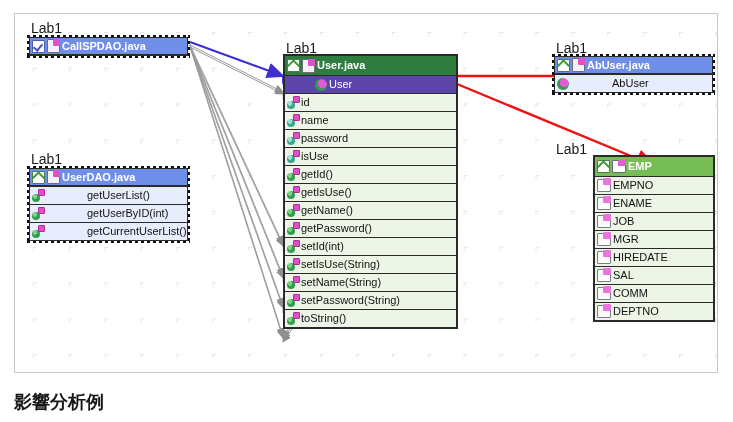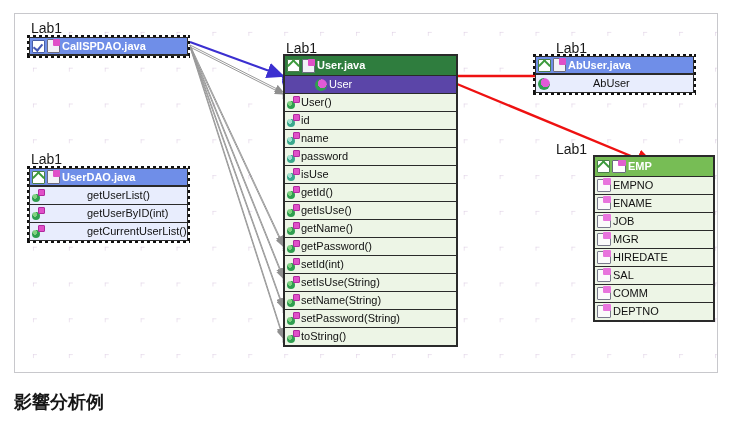--- a/index.html
+++ b/index.html
@@ -237,24 +237,20 @@
       <div class="hdr green" style="height:19px;">
         <span class="icn ic-collapse"></span>
         <span class="icn ic-java"></span>
         <span class="lbl">User.java</span>
       </div>
       <div class="row purple first" style="border-top:1px solid #2a2a2a;">
         <span class="icn ic-class"></span>
         <span class="lbl">User</span>
       </div>
       <div class="row green">
-        <span class="icn ic-meth"></span>
-        <span class="lbl">User()</span>
-      </div>
-      <div class="row green">
         <span class="icn ic-field"></span>
         <span class="lbl">id</span>
       </div>
       <div class="row green">
         <span class="icn ic-field"></span>
         <span class="lbl">name</span>
       </div>
       <div class="row green">
         <span class="icn ic-field"></span>
         <span class="lbl">password</span>
@@ -296,21 +292,21 @@
         <span class="lbl">setPassword(String)</span>
       </div>
       <div class="row green">
         <span class="icn ic-meth"></span>
         <span class="lbl">toString()</span>
       </div>
     </div>
   </div>
 
   <div class="lab" style="left:541px;top:26px;">Lab1</div>
-  <div class="node sel" style="left:518px;top:40px;width:163px;">
+  <div class="node sel" style="left:537px;top:40px;width:163px;">
     <div class="frame">
       <div class="hdr blue">
         <span class="icn ic-collapse"></span>
         <span class="icn ic-java"></span>
         <span class="lbl">AbUser.java</span>
       </div>
       <div class="row blue">
         <span class="icn ic-class"></span>
         <span class="lbl" style="color:#111;">AbUser</span>
       </div>

